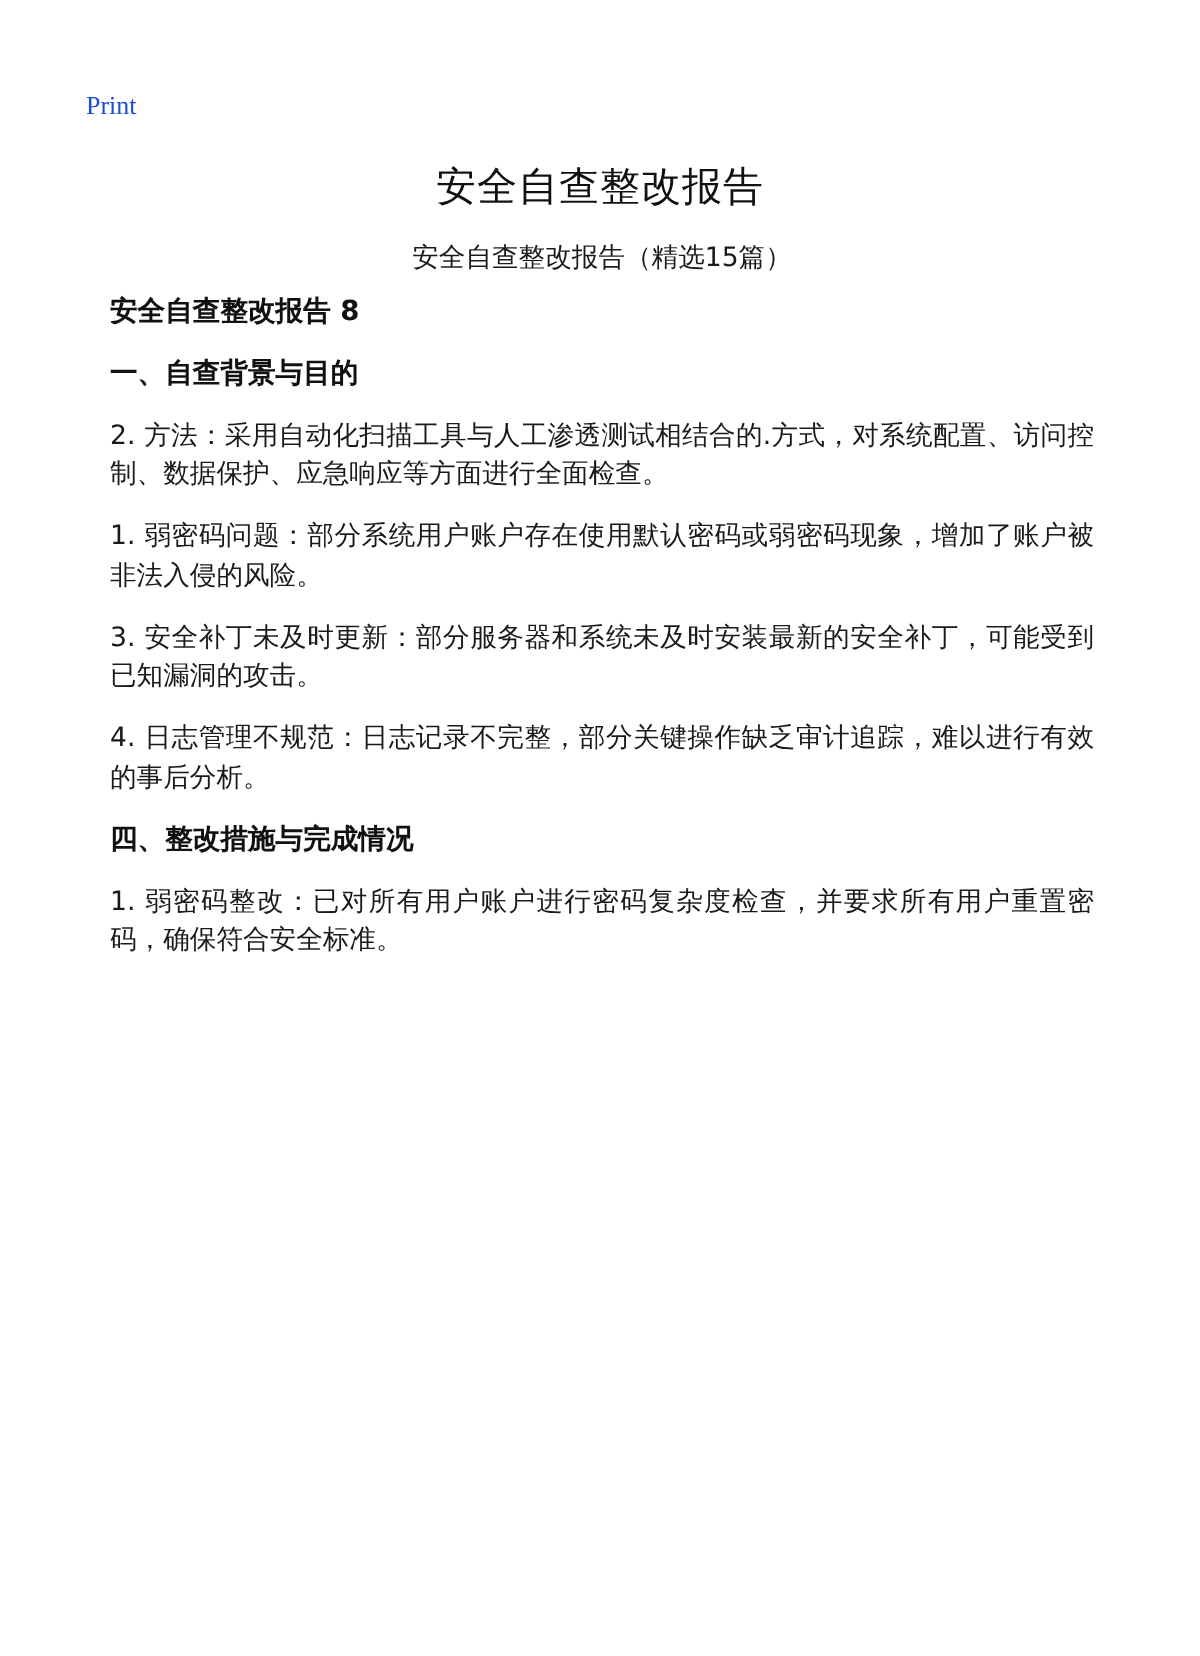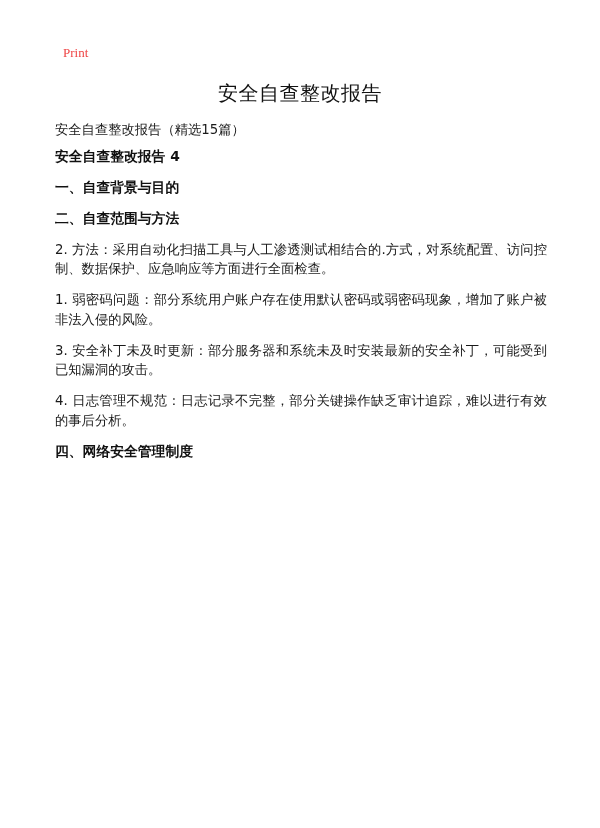--- a/index.html
+++ b/index.html
@@ -1,40 +1,40 @@
 <!DOCTYPE html>
 <html><head>
 <meta charset="utf-8">
 <style>
   html, body { margin: 0; padding: 0; background: #ffffff; }
   body { width: 600px; height: 828px; overflow: hidden; position: relative;
          font-family: "DejaVu Sans", "Liberation Sans", sans-serif; color: #1a1a1a; }
-  .print { position: absolute; left: 63px; top: 45px; font-family: "Liberation Serif", "DejaVu Serif", serif;
-           font-size: 13px; color: #ef4444; }
+  .print { position: absolute; left: 43px; top: 45px; font-family: "Liberation Serif", "DejaVu Serif", serif;
+           font-size: 13px; color: #1d4ed8; }
   .title { position: absolute; left: 0; width: 600px; top: 80px; text-align: center;
            font-size: 20px; line-height: 26px; color: #111; letter-spacing: 0.5px; }
   .flow { position: absolute; left: 55px; top: 120px; width: 492px; }
-  .subtitle { font-size: 13.3px; line-height: 19.5px; margin: 0 0 7px 0; }
+  .subtitle { font-size: 13.3px; line-height: 19.5px; margin: 0 0 7px 0; text-align: center; }
   p { margin: 0 0 11.5px 0; font-size: 13.3px; line-height: 19.5px; text-align: justify; }
   .h { font-weight: bold; font-size: 13.8px; line-height: 19.5px; margin: 0 0 11.5px 0; color: #111; }
 </style>
 </head>
 <body>
 
 <div class="print">Print</div>
 
 <h1 class="title" style="margin:0;font-weight:normal;text-align:center;">安全自查整改报告</h1>
 
 <div class="flow">
   <div class="subtitle">安全自查整改报告（精选15篇）</div>
-  <div class="h">安全自查整改报告 4</div>
+  <div class="h">安全自查整改报告 8</div>
 
   <div class="h">一、自查背景与目的</div>
 
-  <div class="h">二、自查范围与方法</div>
   <p>2. 方法：采用自动化扫描工具与人工渗透测试相结合的.方式，对系统配置、访问控制、数据保护、应急响应等方面进行全面检查。</p>
 
   <p>1. 弱密码问题：部分系统用户账户存在使用默认密码或弱密码现象，增加了账户被非法入侵的风险。</p>
   <p>3. 安全补丁未及时更新：部分服务器和系统未及时安装最新的安全补丁，可能受到已知漏洞的攻击。</p>
   <p>4. 日志管理不规范：日志记录不完整，部分关键操作缺乏审计追踪，难以进行有效的事后分析。</p>
 
-  <div class="h">四、网络安全管理制度</div>
+  <div class="h">四、整改措施与完成情况</div>
+  <p>1. 弱密码整改：已对所有用户账户进行密码复杂度检查，并要求所有用户重置密码，确保符合安全标准。</p>
 </div>
 
 </body></html>

